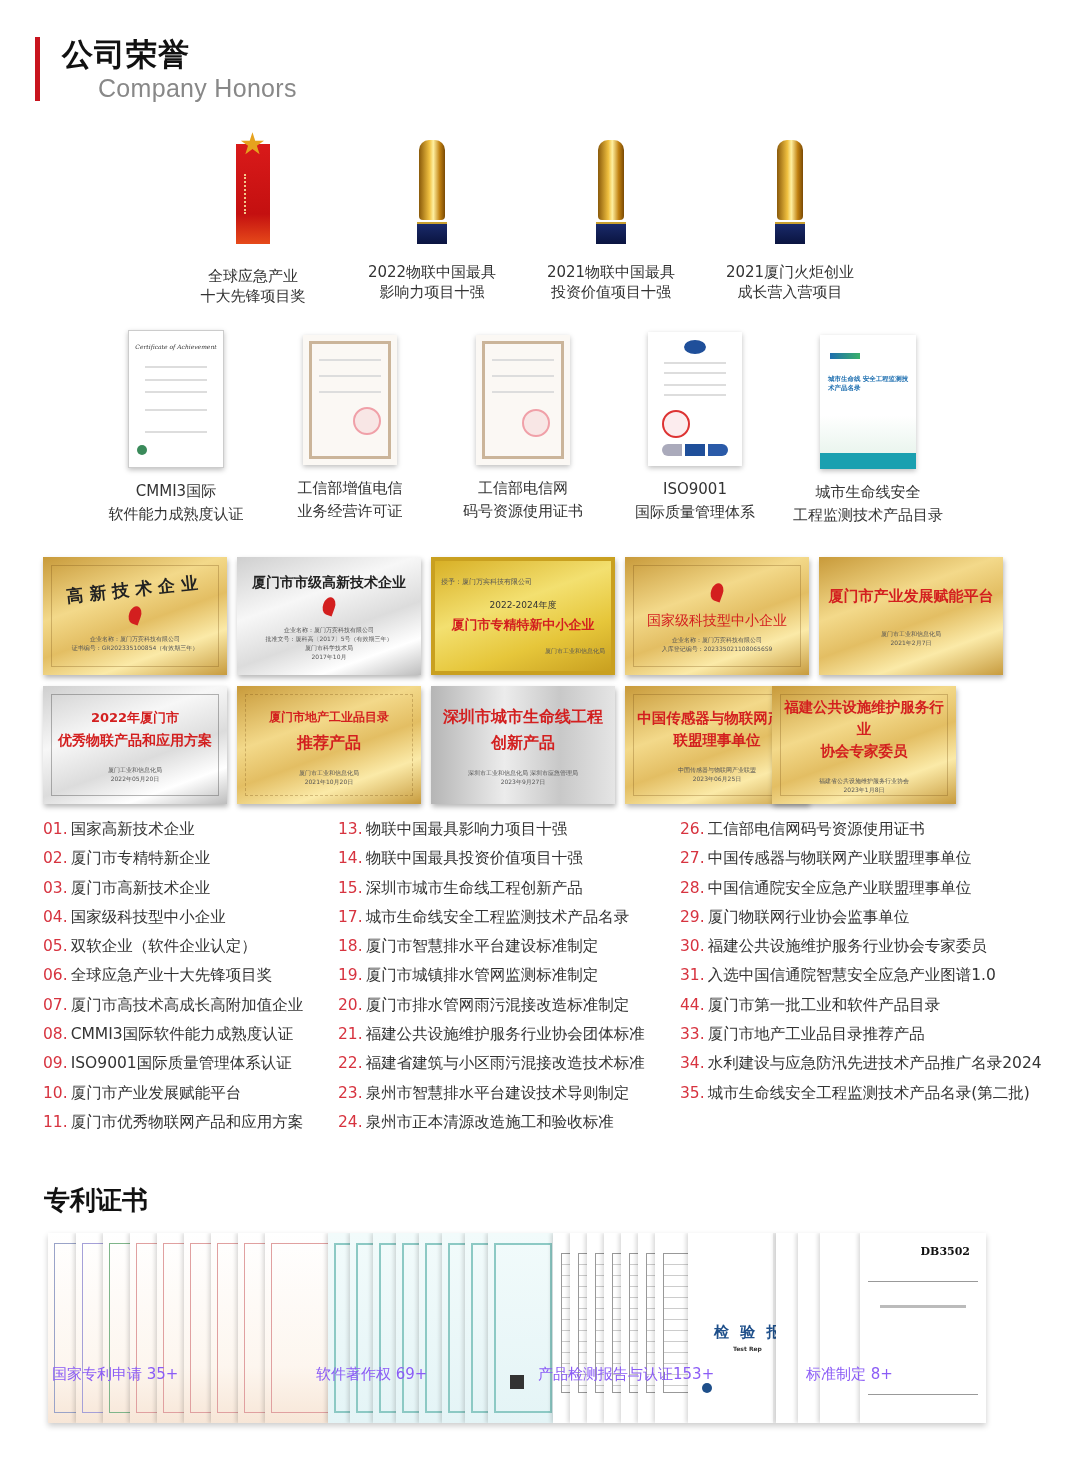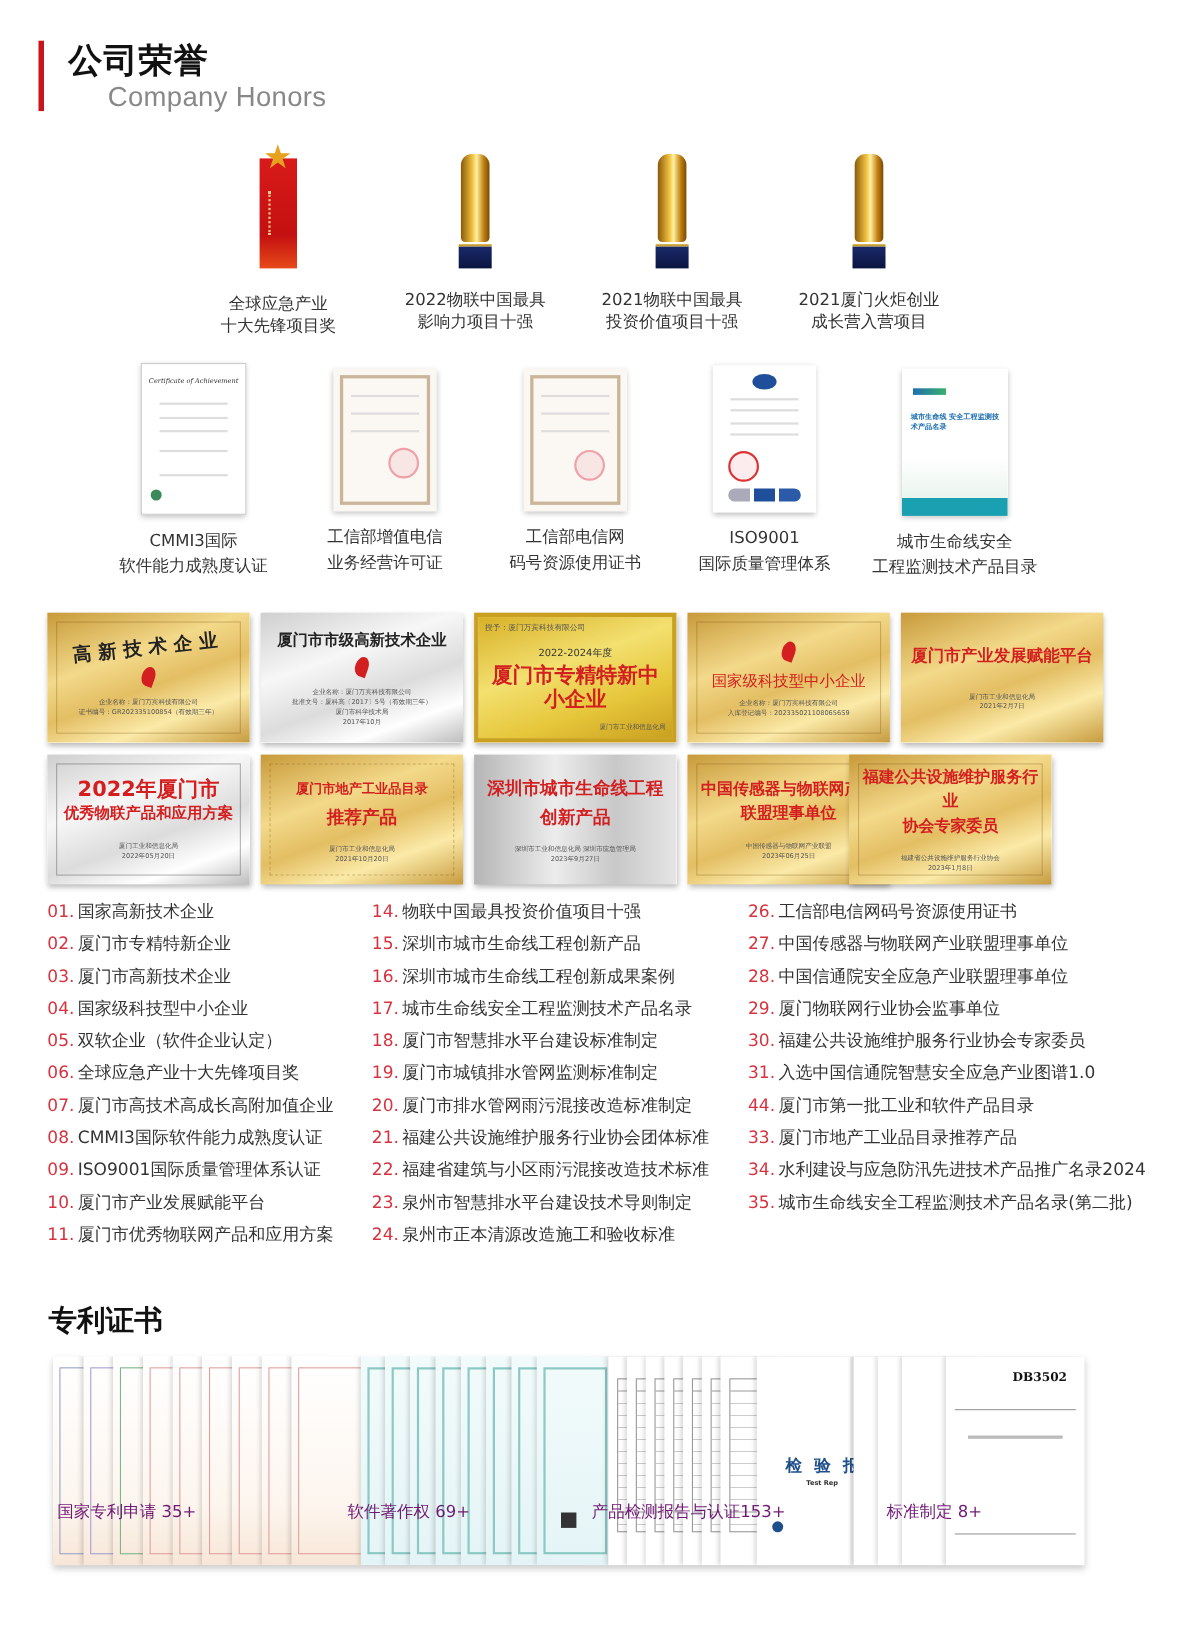--- a/index.html
+++ b/index.html
@@ -28,21 +28,21 @@
   .doc-frame { position: absolute; inset: 6px; border: 3px solid #cbb59a; }
   .doc-line { position: absolute; left: 16px; right: 16px; height: 2px; background: #ddd; }
   .doc-seal { position: absolute; width: 28px; height: 28px; border-radius: 50%; border: 2px solid #f0a0a8; background: rgba(240,160,168,0.2); }
 
   
   .plaque { position: absolute; width: 184px; height: 118px; box-shadow: 1px 3px 5px rgba(0,0,0,0.28); display: flex; flex-direction: column; align-items: center; justify-content: center; text-align: center; padding: 6px; }
   .gold { background: linear-gradient(160deg,#c89a3a 0%,#f3d98a 35%,#e3be63 55%,#fbeaa8 75%,#c79b3e 100%); }
   .gold2 { background: linear-gradient(160deg,#d8b026 0%,#f3e070 40%,#e6c63a 70%,#c9a020 100%); border: 4px solid #c9a020; }
   .silver { background: linear-gradient(160deg,#cfcfcf 0%,#f7f7f7 35%,#dcdcdc 60%,#ffffff 80%,#bdbdbd 100%); }
   .silver2 { background: linear-gradient(90deg,#b5b5b5 0%,#ececec 40%,#c8c8c8 70%,#e5e5e5 100%); }
-  .plaque .pt { color: #d31f1f; font-weight: bold; font-size: 19px; line-height: 22px; }
+  .plaque .pt { color: #d31f1f; font-weight: bold; font-size: 13px; line-height: 22px; }
   .plaque .pt.dark { color: #222; }
   .plaque .pt.big { font-size: 17px; line-height: 26px; }
   .plaque .small { font-size: 6px; color: #555; line-height: 9px; margin-top: 8px; }
   .plaque .logo { width: 20px; height: 22px; margin: 4px 0; position: relative; }
   .plaque .logo:before { content: ""; position: absolute; left: 4px; top: 0; width: 12px; height: 18px; border-radius: 50% 50% 0 50%; background: #d31f1f; transform: rotate(20deg); }
   .plaque .frame { position: absolute; inset: 8px; border: 1px solid rgba(120,80,20,0.3); pointer-events: none; }
 
   
   .hlist { position: absolute; top: 818px; list-style: none; }
   .hlist li { height: 29.3px; font-size: 15.5px; line-height: 22px; color: #333; white-space: nowrap; }
@@ -52,21 +52,21 @@
   .pat-title { position: absolute; left: 44px; top: 1183px; font-size: 26px; font-weight: bold; color: #111; }
   .pat-strip { position: absolute; left: 48px; top: 1233px; width: 938px; height: 190px; box-shadow: 0 3px 6px rgba(0,0,0,0.2); background: #f2f2f2; overflow: hidden; }
   .sheet { position: absolute; top: 0; height: 190px; box-shadow: -2px 0 4px rgba(0,0,0,0.15); }
   .sheet .in { position: absolute; inset: 10px 6px; border: 1px solid; }
   .p-sheet { background: linear-gradient(180deg,#fff 0%,#fdf6ef 70%,#f7e6d7 100%); }
   .c-sheet { background: linear-gradient(180deg,#f2fbfb,#e4f4f6); }
   .c-sheet .in { border: 2px solid #8cc9c4; }
   .r-sheet { background: #fff; }
   .r-sheet .grid { position: absolute; left: 8px; right: 8px; top: 20px; bottom: 30px; background: repeating-linear-gradient(180deg,#fff 0 10px,#ccc 10px 11px); border: 1px solid #999; }
   .s-sheet { background: #fff; }
-  .pat-cap { position: absolute; top: 1365px; font-size: 15px; color: #701a75; text-align: right; }
+  .pat-cap { position: absolute; top: 1365px; font-size: 15px; color: #8b5cf6; text-align: right; }
 </style>
 </head>
 <body>
 
 <div class="hdr-bar"></div>
 <div class="hdr-title">公司荣誉</div>
 <div class="hdr-sub">Company Honors</div>
 
 <div>
   <div class="trophy" style="left:168px; top:140px;">
@@ -259,23 +259,23 @@
   <li><span class="num">04.</span><span>国家级科技型中小企业</span></li>
   <li><span class="num">05.</span><span>双软企业（软件企业认定）</span></li>
   <li><span class="num">06.</span><span>全球应急产业十大先锋项目奖</span></li>
   <li><span class="num">07.</span><span>厦门市高技术高成长高附加值企业</span></li>
   <li><span class="num">08.</span><span>CMMI3国际软件能力成熟度认证</span></li>
   <li><span class="num">09.</span><span>ISO9001国际质量管理体系认证</span></li>
   <li><span class="num">10.</span><span>厦门市产业发展赋能平台</span></li>
   <li><span class="num">11.</span><span>厦门市优秀物联网产品和应用方案</span></li>
 </ul>
 <ul class="hlist" style="left:338px;">
+  <li><span class="num">13.</span><span>物联中国最具影响力项目十强</span></li>
   <li><span class="num">14.</span><span>物联中国最具投资价值项目十强</span></li>
   <li><span class="num">15.</span><span>深圳市城市生命线工程创新产品</span></li>
-  <li><span class="num">16.</span><span>深圳市城市生命线工程创新成果案例</span></li>
   <li><span class="num">17.</span><span>城市生命线安全工程监测技术产品名录</span></li>
   <li><span class="num">18.</span><span>厦门市智慧排水平台建设标准制定</span></li>
   <li><span class="num">19.</span><span>厦门市城镇排水管网监测标准制定</span></li>
   <li><span class="num">20.</span><span>厦门市排水管网雨污混接改造标准制定</span></li>
   <li><span class="num">21.</span><span>福建公共设施维护服务行业协会团体标准</span></li>
   <li><span class="num">22.</span><span>福建省建筑与小区雨污混接改造技术标准</span></li>
   <li><span class="num">23.</span><span>泉州市智慧排水平台建设技术导则制定</span></li>
   <li><span class="num">24.</span><span>泉州市正本清源改造施工和验收标准</span></li>
 </ul>
 <ul class="hlist" style="left:680px;">

